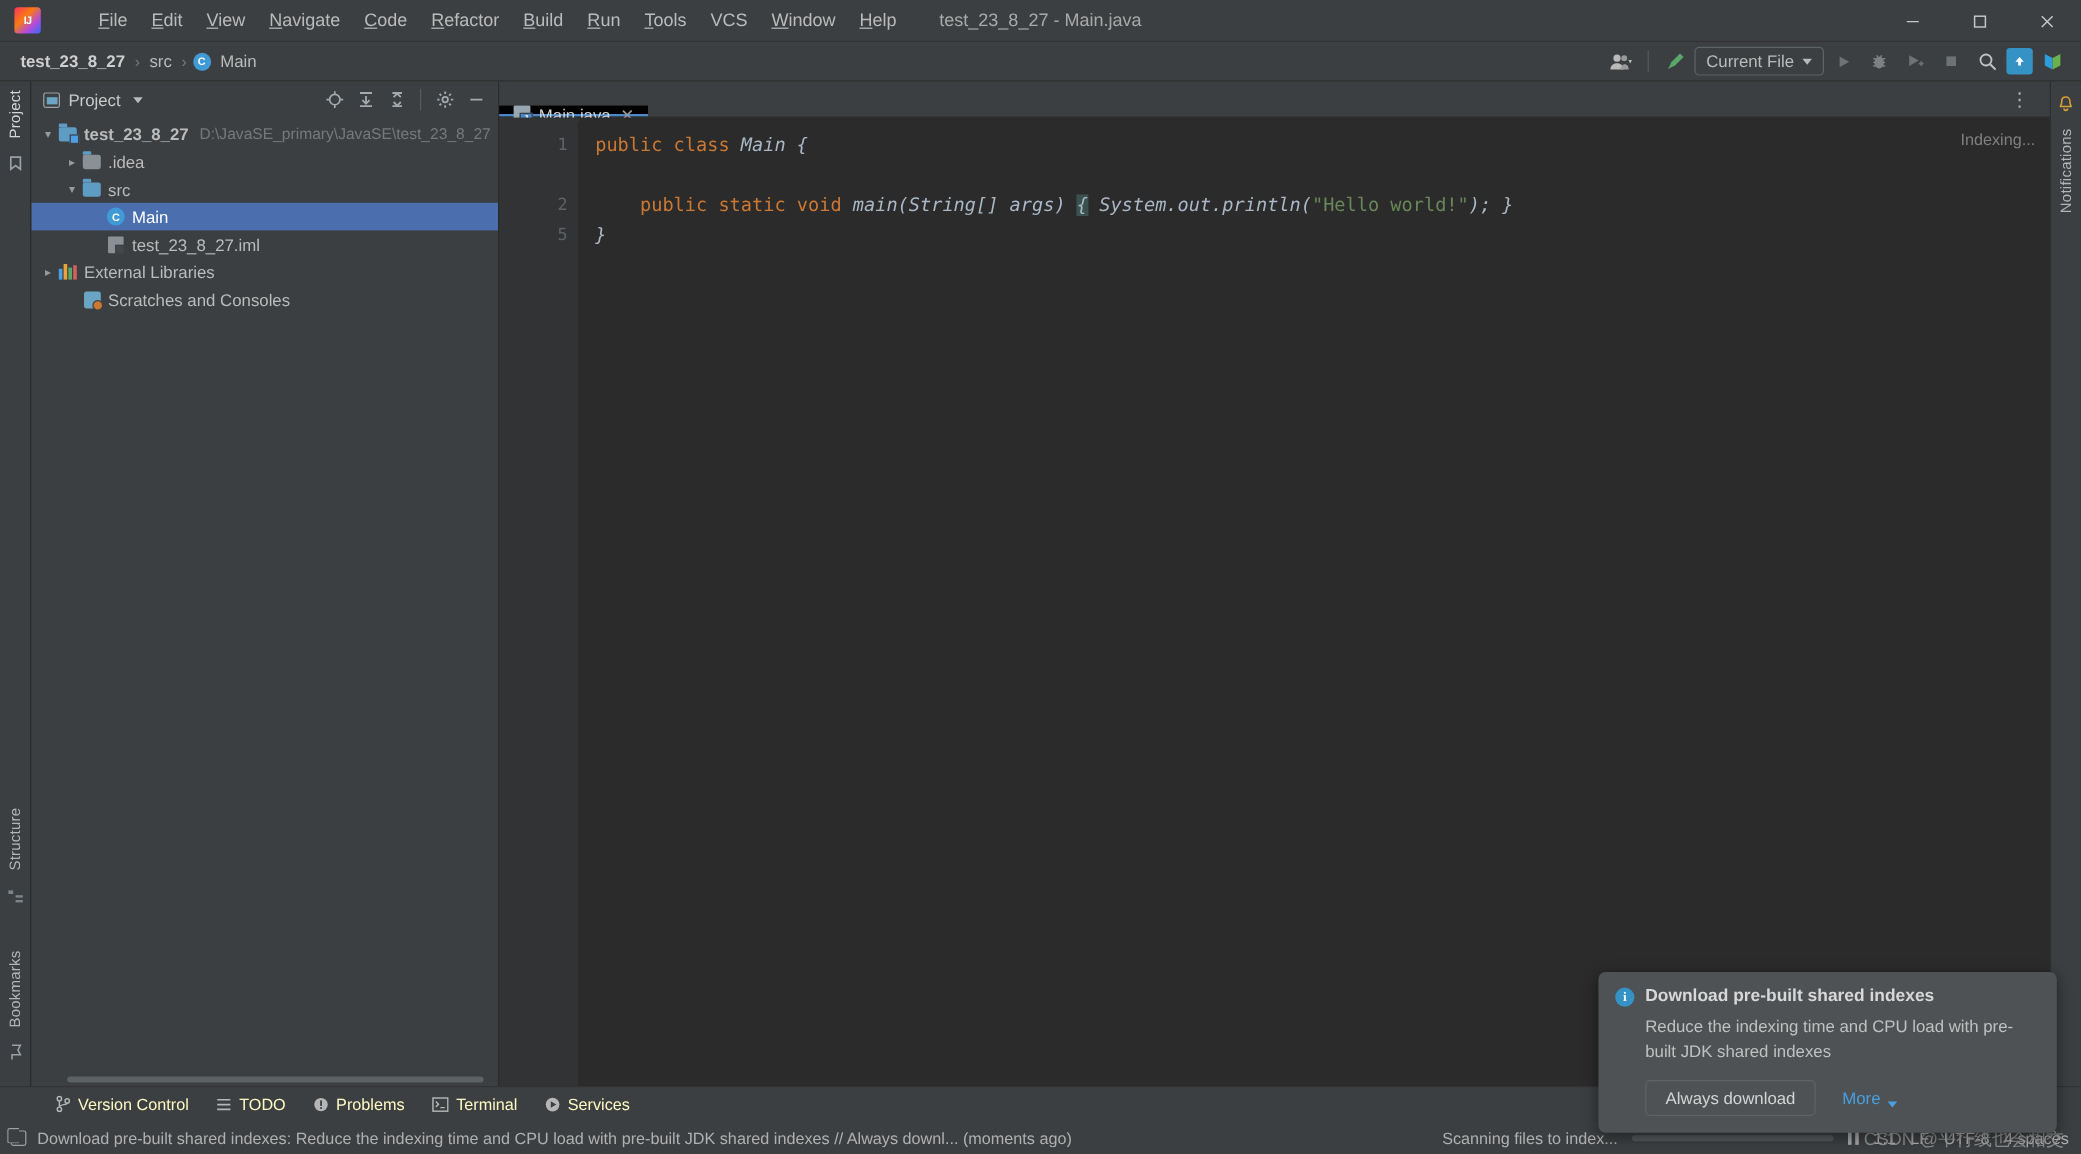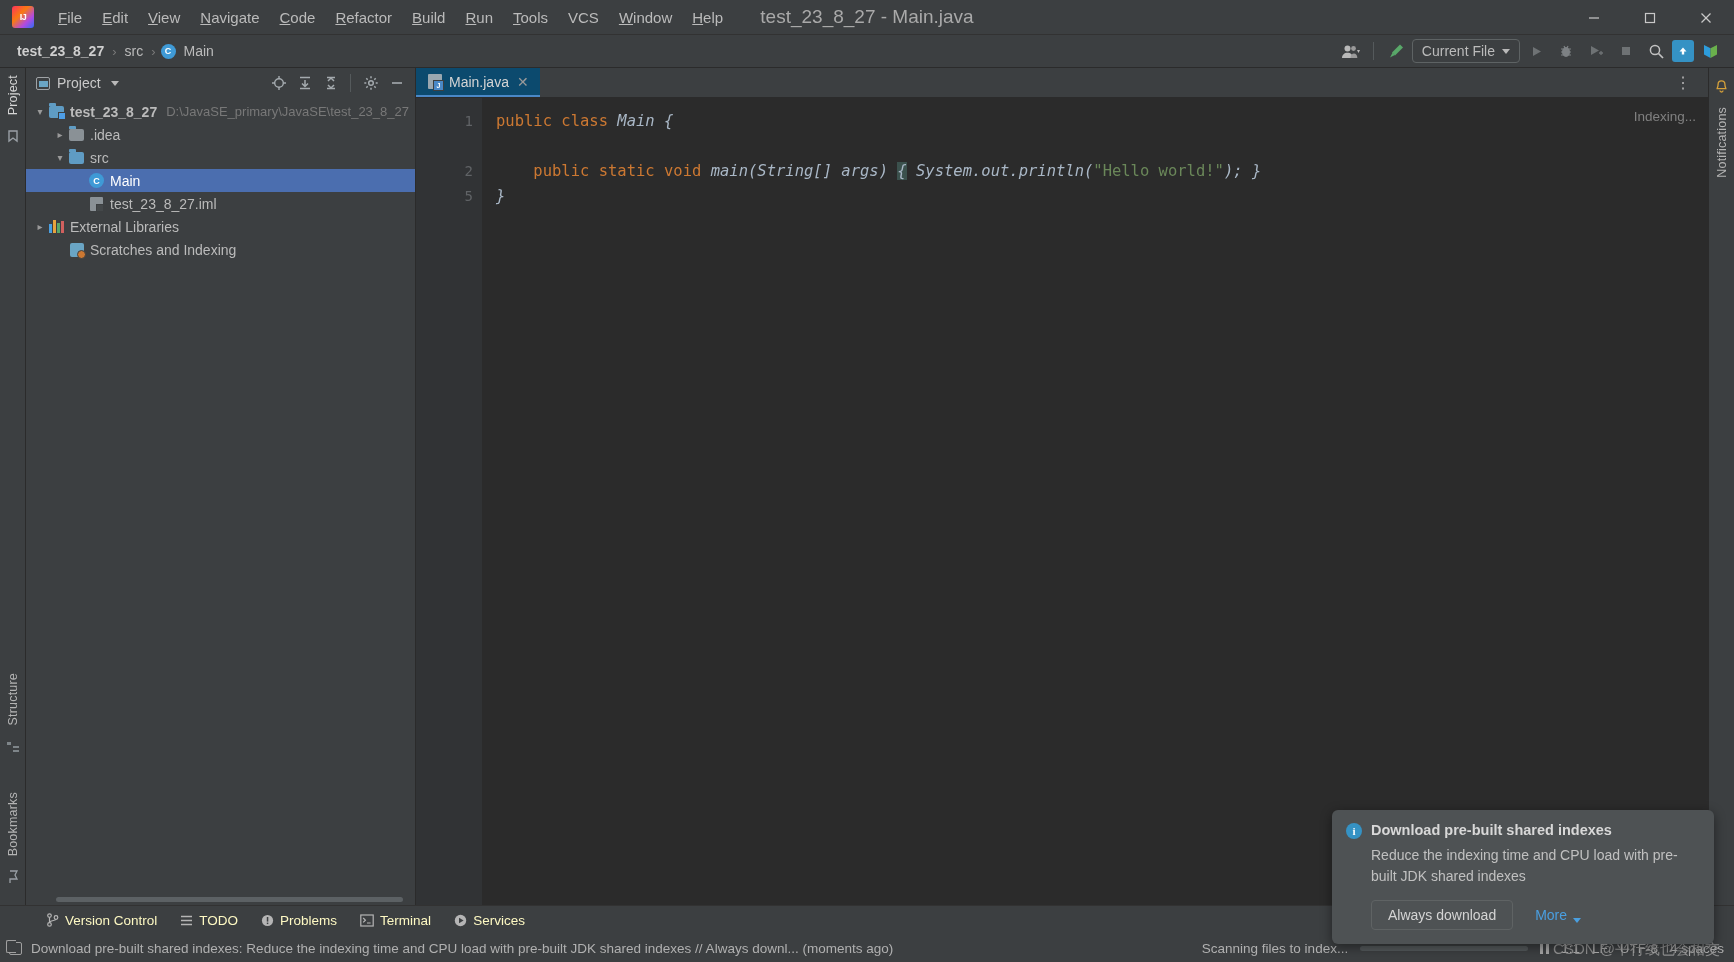--- a/index.html
+++ b/index.html
@@ -17,20 +17,21 @@
     display: flex; flex-direction: column;
   }
 
   
   .titlebar {
     height: 29px; flex: 0 0 35px;
     background: #3c3f41;
     display: flex; align-items: center;
     border-bottom: 1px solid #323232;
     position: relative;
+    gap: 24px;
   }
   .ij-logo {
     width: 22px; height: 22px; margin-left: 12px; margin-right: 14px;
     border-radius: 3px; flex: 0 0 22px;
     background: linear-gradient(135deg,#fe315d 0%,#f97a12 38%,#b24ae1 70%,#2d6ef7 100%);
     position: relative;
   }
   .ij-logo::after {
     content: "IJ"; position: absolute; inset: 0;
     color: #fff; font-size: 9px; font-weight: bold;
@@ -38,21 +39,21 @@
     letter-spacing: -0.5px;
   }
   .menu { display: flex; align-items: center; height: 100%; }
   .menu-item {
     padding: 3px 10px; font-size: 15px; color: #bbbbbb;
     cursor: default; white-space: nowrap;
   }
   .menu-item u { text-decoration: underline; }
   .win-title {
     position: absolute; left: 0; right: 0; text-align: center;
-    font-size: 19px; color: #a9a9a9; pointer-events: none;
+    font-size: 15px; color: #a9a9a9; pointer-events: none;
   }
   .win-controls {
     margin-left: auto; display: flex; height: 100%; z-index: 3;
   }
   .win-btn {
     width: 56px; height: 35px; display: flex;
     align-items: center; justify-content: center;
     color: #c8c8c8; font-size: 15px;
   }
 
@@ -213,23 +214,23 @@
   .editor-area {
     flex: 1; display: flex; flex-direction: column; min-width: 0;
     background: #2b2b2b;
   }
   .tabbar {
     height: 30px; flex: 0 0 30px; background: #3c3f41;
     display: flex; align-items: stretch;
     border-bottom: 1px solid #2b2b2b; position: relative;
   }
   .tab {
-    display: flex; align-items: center; gap: 7px;
-    padding: 0 10px 0 12px; background: #0c4a6e;
-    border-bottom: 2px solid #4a88c7; font-size: 14px; color: #d4d4d4;
+    display: flex; align-items: flex-start; gap: 7px;
+    padding: 0 10px 0 12px; background: #000000;
+    border-bottom: 2px solid #4a88c7; font-size: 14px; color: #d4d4d4; margin-top: 20px;
   }
   .java-ico {
     width: 14px; height: 15px; background: #9aa7b0;
     border-radius: 1px; position: relative; flex: 0 0 14px;
   }
   .java-ico::after {
     content: "J"; position: absolute; right: -2px; bottom: -2px;
     width: 9px; height: 9px; background: #4a88c7; color: #fff;
     font-size: 7px; font-weight: bold; line-height: 9px; text-align: center;
     border: 1px solid #3c3f41;
@@ -578,21 +579,21 @@
             </span>
           </span>
           <span class="tlabel">External Libraries</span>
         </div>
 
         <div class="tr" style="padding-left:26px">
           <span class="arrow none">▸</span>
           <span class="tico">
               <span class="scratch-ico"></span>
             </span>
-          <span class="tlabel">Scratches and Indexing</span>
+          <span class="tlabel">Scratches and Consoles</span>
         </div>
       </div>
 
       <div class="hscroll">
           <i></i>
         </div>
     </div>
 
     <div class="editor-area">
       <div class="tabbar">

